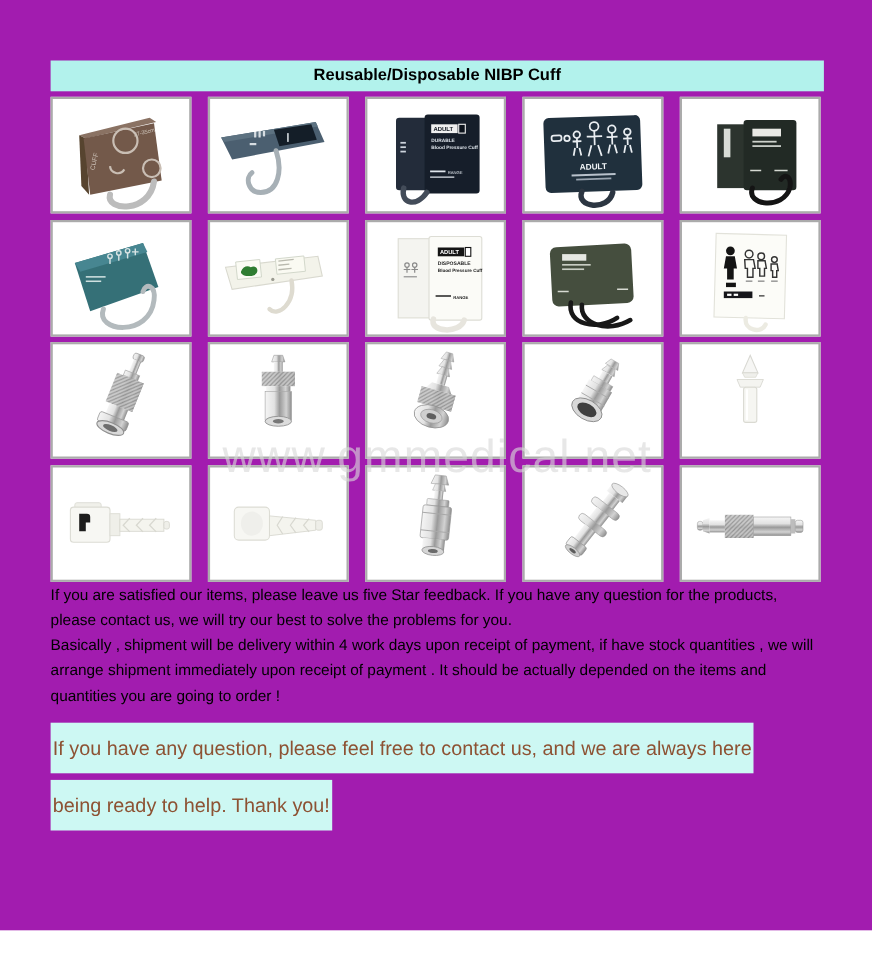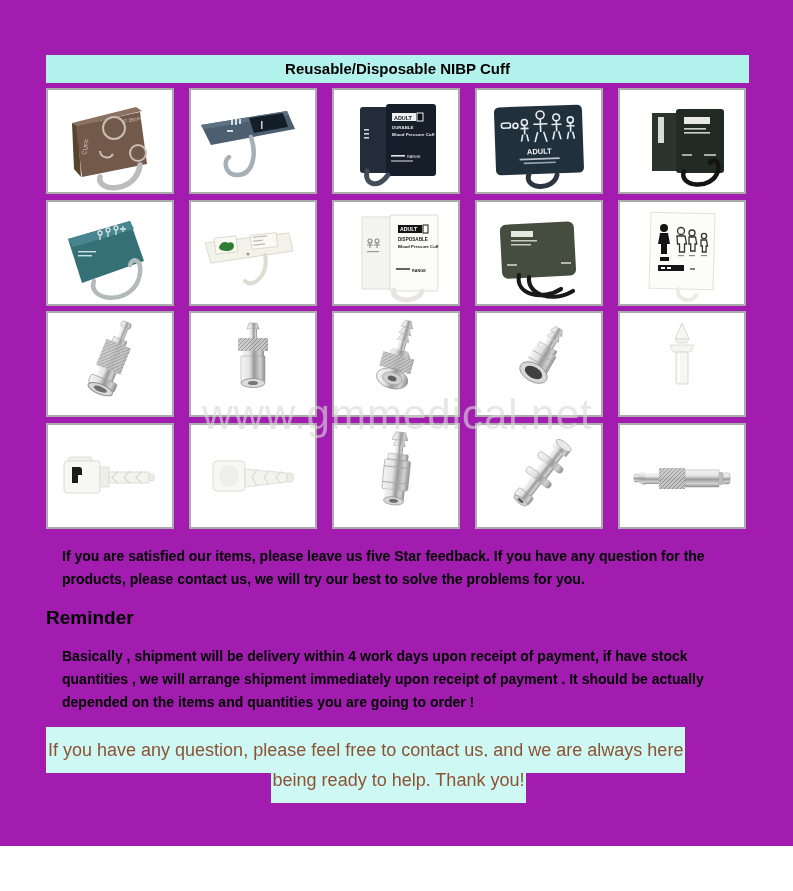--- a/index.html
+++ b/index.html
@@ -13,24 +13,24 @@
         grid-template-columns:repeat(5,128px);column-gap:15px;row-gap:6px;position:relative;}
   .cell{width:124px;height:102px;border:2px solid #ababab;background:#fff;
         display:flex;align-items:center;justify-content:center;overflow:hidden;}
   .cell svg{display:block;}
   .watermark{position:absolute;top:80px;left:50%;transform:translateX(-50%);
              font-size:42px;font-weight:normal;letter-spacing:1px;color:#d9d9d9;opacity:0.62;
              white-space:nowrap;z-index:5;pointer-events:none;}
   .textblock{width:705px;margin-left:46px;}
   .section-heading{font-size:19px;font-weight:bold;margin:22px 0 9px 0;}
   .section-heading.reminder{margin-top:16px;}
-  .body-bold{font-size:14px;font-weight:bold;line-height:23px;margin:16px;}
+  .body-bold{font-size:14px;font-weight:normal;line-height:23px;margin:0;}
   .closing{width:705px;margin:26px 0 0 46px;font-size:18px;color:#8d5233;}
   .closing .line{display:block;}
-  .closing .line + .line{margin-top:9px;text-align:center;}
+  .closing .line + .line{margin-top:31px;}
   .closing .hl{background:#cdf8f3;padding:13px 2px;white-space:nowrap;}
 </style>
 </head>
 <body>
 
 <svg width="0" height="0" style="position:absolute">
   <defs>
     <linearGradient id="mh" x1="0" y1="0" x2="1" y2="0">
       <stop offset="0" stop-color="#f5f5f5"></stop>
         <stop offset="0.35" stop-color="#e2e2e2"></stop>
@@ -371,21 +371,20 @@
         <rect x="103" y="48" width="7" height="11" rx="2" fill="url(#mv)" stroke="#949494" stroke-width="0.5"></rect>
       </svg>
     </div>
   </div>
 
   <div class="textblock">
     <p class="body-bold">If you are satisfied our items, please leave us five Star feedback. If you have any question for the products, please contact us, we will try our best to solve the problems for you.</p>
   </div>
 
   <div class="textblock">
-    <div class="section-heading reminder">Reminder</div>
     <p class="body-bold">Basically , shipment will be delivery within 4 work days upon receipt of payment, if have stock quantities , we will arrange shipment immediately upon receipt of payment . It should be actually depended on the items and quantities you are going to order !</p>
   </div>
 
   <div class="closing">
     <span class="line"><span class="hl">If you have any question, please feel free to contact us, and we are always here</span></span>
     <span class="line"><span class="hl">being ready to help. Thank you!</span></span>
   </div>
 
 </div>
 

